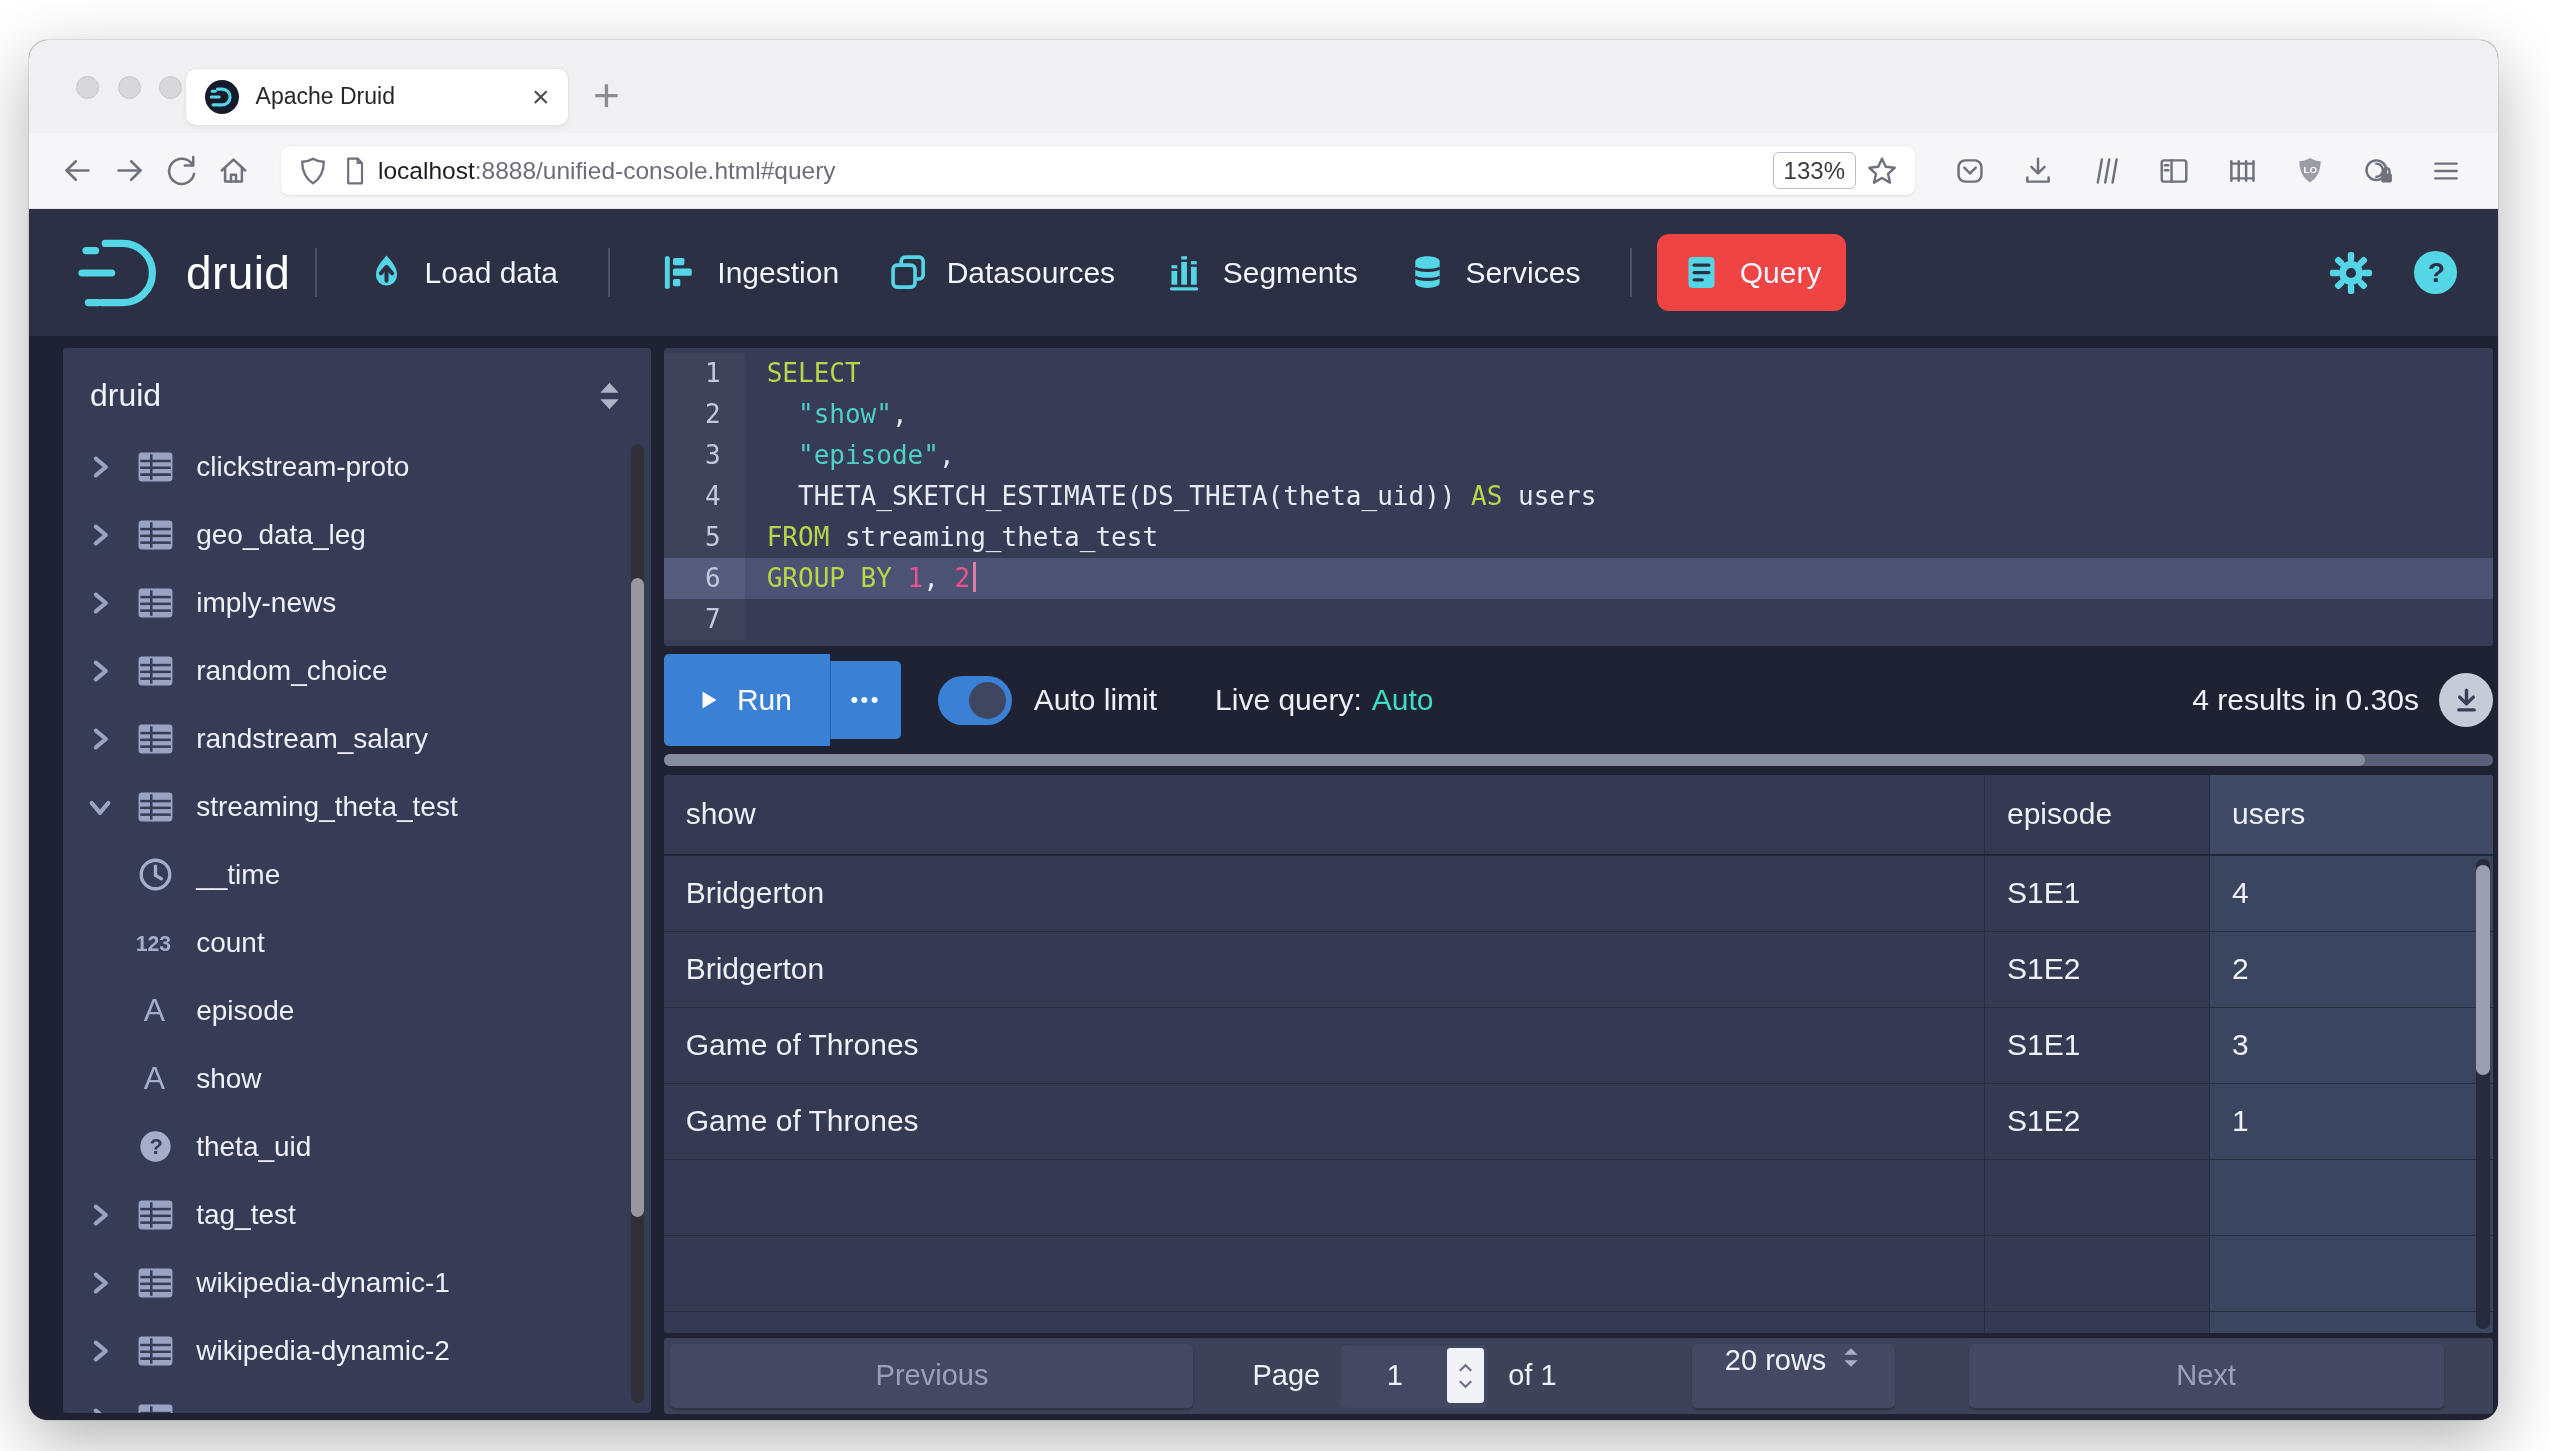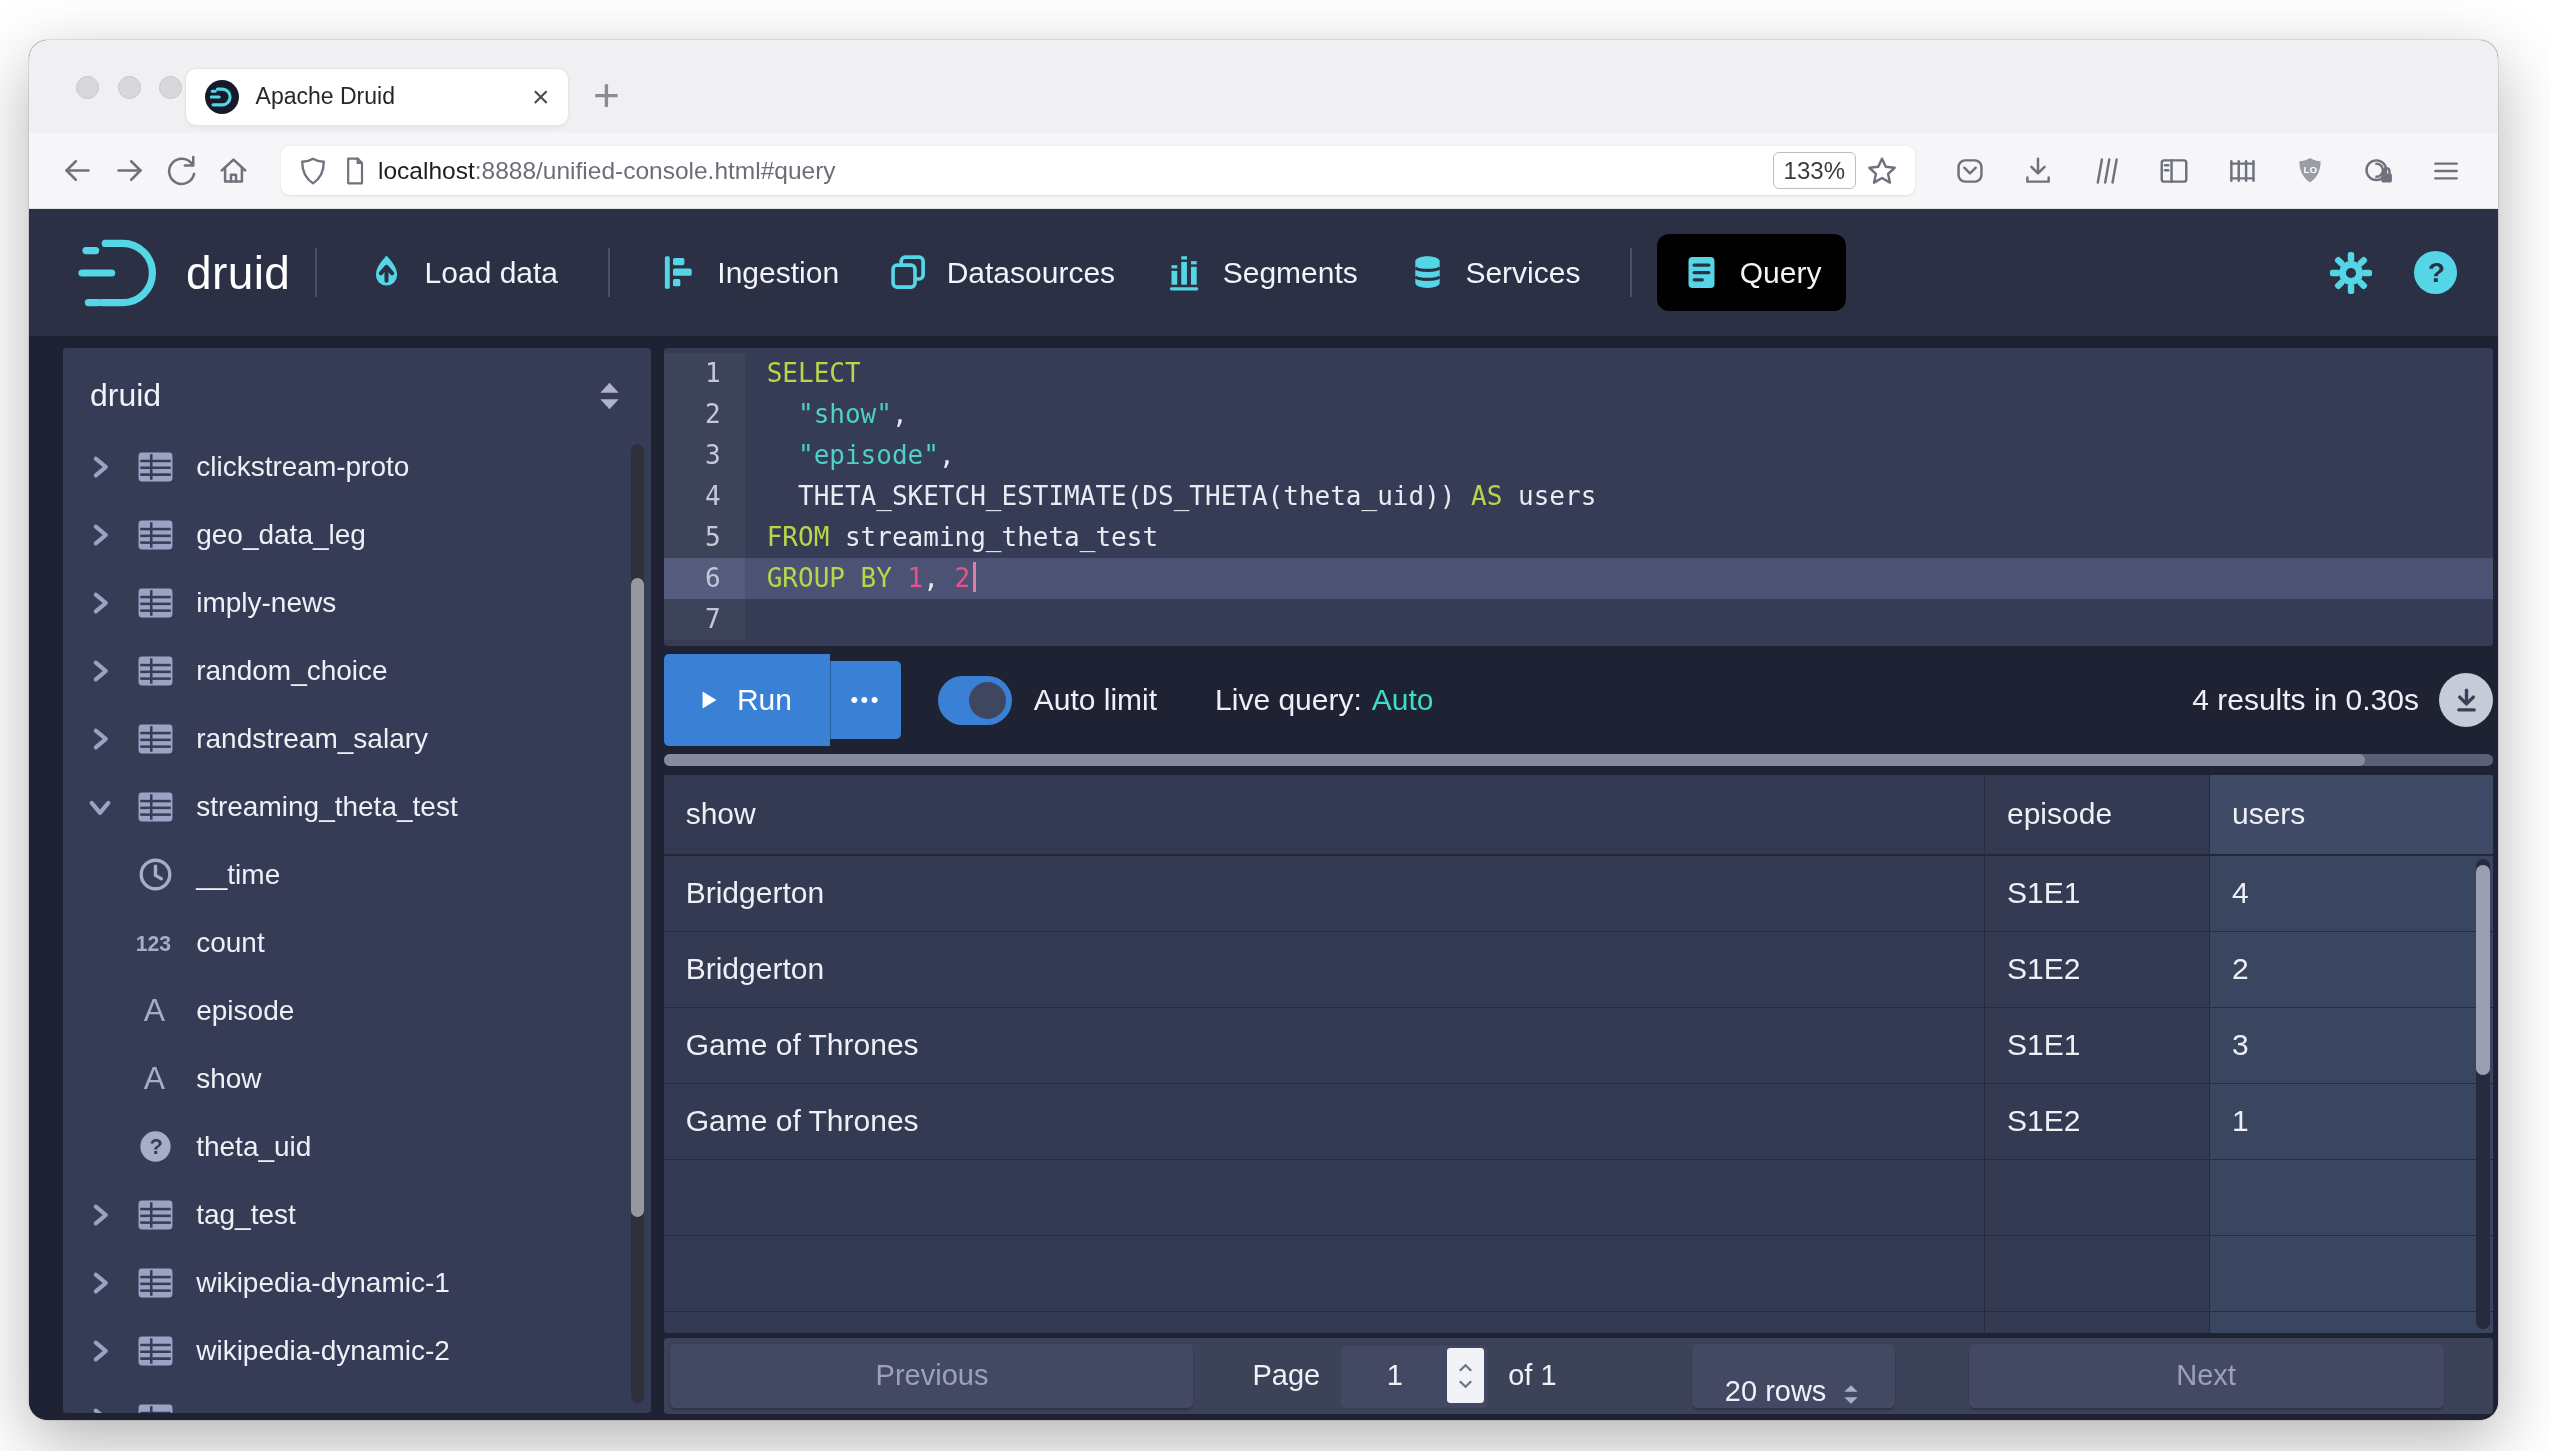--- a/index.html
+++ b/index.html
@@ -32,21 +32,21 @@
   .url-text .muted { color:#6d6d7a; }
   .zoom-badge { font-size:24px; color:#3a3a42; border:1.7px solid #bdbdc5; border-radius:6px; padding:3.4px 10px; background:#fff; flex:none; }
   .chrome-right { display:flex; align-items:center; gap:32px; margin:0 12px 0 15px; }
 
   
   .appnav { height:127px; background:#2b3045; display:flex; align-items:center; padding:0 39px 0 49px; flex:none; }
   .brand { display:flex; align-items:center; gap:20px; }
   .brand-name { font-size:46px; color:#ffffff; letter-spacing:0.4px; }
   .nav-divider { width:1.7px; height:49px; background:#4a5068; margin:0 25px; flex:none; }
   .nav-item { display:flex; align-items:center; gap:18.6px; padding:18.6px 25px; border-radius:12px; color:#f2f4fa; font-size:30px; white-space:nowrap; }
-  .nav-item.active { background:#000000; }
+  .nav-item.active { background:#ef4444; }
   .appnav .spacer { flex:1; }
   .appnav-right { display:flex; align-items:center; gap:39px; }
 
   
   .content { flex:1; display:flex; gap:12.7px; padding:12px 5px 6.8px 34px; background:#1e2233; min-height:0; }
 
   
   .sidebar { width:588px; background:#363c55; border-radius:3.4px; display:flex; flex-direction:column; overflow:hidden; position:relative; flex:none; }
   .sb-header { display:flex; align-items:center; padding:29px 29px 18.6px 27px; }
   .sb-title { font-size:32px; color:#f2f3f8; flex:1; }
@@ -114,21 +114,21 @@
   .pg-btn { height:64px; background:#434963; border-radius:5px; display:flex; align-items:center; justify-content:center;
     font-size:29px; color:#9ba1b6; box-shadow:0 1.7px 1.7px rgba(0,0,0,.22); }
   .pg-prev { width:523px; }
   .pg-next { width:475px; margin-left:74px; }
   .pg-group { display:flex; align-items:center; margin-left:59px; gap:20px; font-size:29px; color:#f0f1f6; }
   .pg-input { width:148px; height:64px; background:#434963; border-radius:5px; display:flex; align-items:center; position:relative; color:#f0f1f6; box-shadow:inset 0 0.8px 1.7px rgba(0,0,0,.25); }
   .pg-value { flex:1; text-align:center; padding-right:39px; }
   .spinner { position:absolute; right:4.2px; top:4.2px; bottom:4.2px; width:37px; background:#f2f3f6; border-radius:3.4px;
     display:flex; flex-direction:column; align-items:center; justify-content:center; gap:6px; }
   .pg-rows { margin-left:135px; width:203px; height:64px; background:#434963; border-radius:5px; display:flex;
-    align-items:flex-end; justify-content:center; gap:15px; font-size:29px; color:#f0f1f6; box-shadow:0 1.7px 1.7px rgba(0,0,0,.22); }
+    align-items:flex-start; justify-content:center; gap:15px; font-size:29px; color:#f0f1f6; box-shadow:0 1.7px 1.7px rgba(0,0,0,.22); }
 </style>
 </head>
 <body>
 
 <div class="stage">
   <div class="window">
 
     <div class="titlebar">
       <div class="lights">
         <span class="light"></span>

